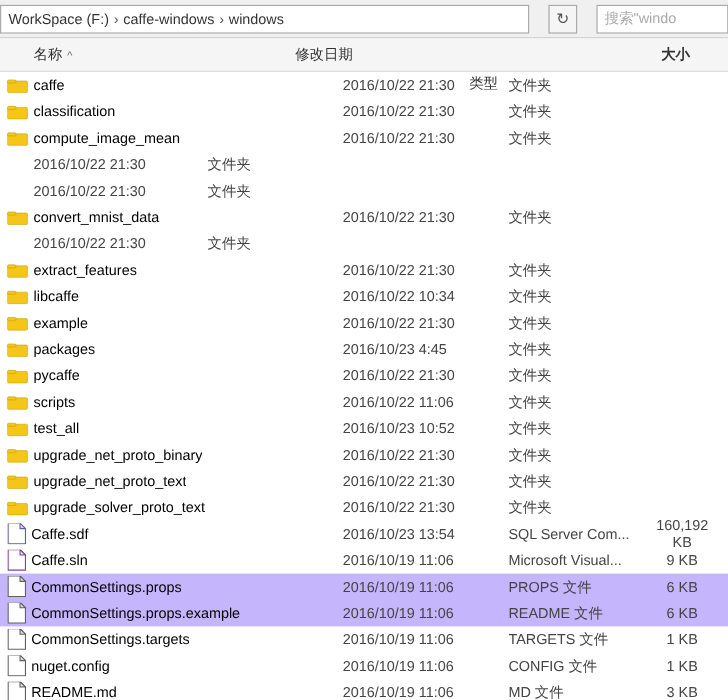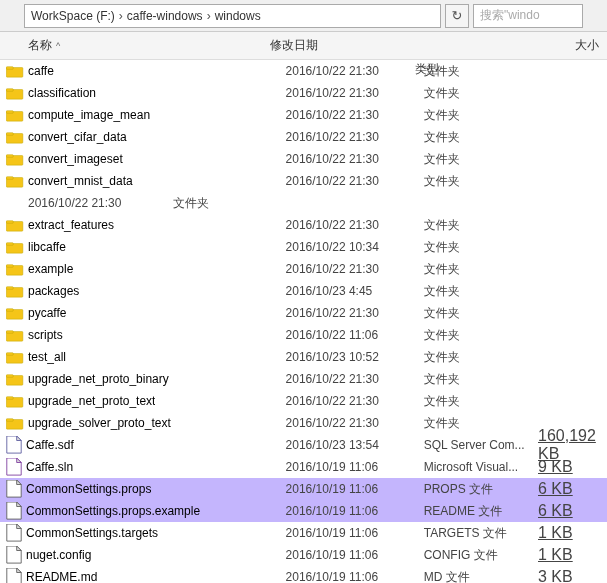--- a/index.html
+++ b/index.html
@@ -11,22 +11,22 @@
       height: 583px;
       overflow: hidden;
     }
 
     
     .address-bar {
       display: flex;
       align-items: center;
       background: #f0f0f0;
       border-bottom: 1px solid #ccc;
-      padding: 4px 24px;
-      gap: 4px;
+      padding: 4px 0;
+      gap: 16px;
       height: 32px;
     }
     .address-bar-path {
       display: flex;
       align-items: center;
       flex: 1;
       background: #fff;
       border: 1px solid #aaa;
       height: 24px;
       padding: 0 6px;
@@ -71,30 +71,30 @@
       display: flex;
       align-items: center;
       background: #f5f5f5;
       border-bottom: 1px solid #ddd;
       padding: 3px 0;
       font-size: 12px;
       color: #333;
       height: 28px;
     }
     .col-name {
-      width: 270px;
+      width: 246px;
       padding-left: 28px;
       display: flex;
       align-items: center;
       gap: 4px;
       cursor: pointer;
     }
     .col-date { width: 145px; }
     .col-type { width: 120px; margin-top: 48px; }
-    .col-size { width: 72px; text-align: right; padding-right: 8px; }
+    .col-size { width: 72px; text-align: right; padding-right: 8px; font-weight: bold; }
     .sort-arrow { font-size: 9px; color: #666; }
 
     
     .file-list {
       overflow-y: auto;
       height: calc(583px - 32px - 28px);
     }
 
     .file-row {
       display: flex;
@@ -109,21 +109,21 @@
       width: 270px;
       display: flex;
       align-items: center;
       gap: 4px;
       padding-left: 6px;
       overflow: hidden;
       white-space: nowrap;
     }
     .cell-date { width: 145px; color: #444; font-size: 12px; margin-left: 28px; }
     .cell-type { width: 120px; color: #444; font-size: 12px; overflow: hidden; white-space: nowrap; text-overflow: ellipsis; }
-    .cell-size { width: 72px; text-align: left; padding-right: 8px; color: #444; font-size: 16px; text-decoration: underline; }
+    .cell-size { width: 72px; text-align: center; padding-right: 8px; color: #444; font-size: 12px; }
 
     
     .icon-folder {
       width: 18px;
       height: 14px;
       flex-shrink: 0;
       position: relative;
     }
     .icon-folder svg { width: 18px; height: 14px; }
 
@@ -202,39 +202,25 @@
     <rect x="0" y="4" width="19" height="11" rx="1" fill="#f5c518" stroke="#b8a000" stroke-width="0.5"></rect>
     <rect x="0" y="3" width="8" height="3" rx="1" fill="#f5c518" stroke="#b8a000" stroke-width="0.5"></rect>
   </svg></div>
       <span class="filename">compute_image_mean</span>
     </div>
     <div class="cell-date">2016/10/22 21:30</div>
     <div class="cell-type">文件夹</div>
     <div class="cell-size"></div>
   </div>
     <div class="file-row">
-    <div class="cell-name">
-      <div class="icon-folder"><svg viewBox="0 0 20 16" xmlns="http://www.w3.org/2000/svg">
-    <rect x="0" y="4" width="19" height="11" rx="1" fill="#f5c518" stroke="#b8a000" stroke-width="0.5"></rect>
-    <rect x="0" y="3" width="8" height="3" rx="1" fill="#f5c518" stroke="#b8a000" stroke-width="0.5"></rect>
-  </svg></div>
-      <span class="filename">convert_cifar_data</span>
-    </div>
-    <div class="cell-date">2016/10/22 21:30</div>
-    <div class="cell-type">文件夹</div>
-    <div class="cell-size"></div>
-  </div>
-    <div class="file-row">
-    <div class="cell-name">
-      <div class="icon-folder"><svg viewBox="0 0 20 16" xmlns="http://www.w3.org/2000/svg">
-    <rect x="0" y="4" width="19" height="11" rx="1" fill="#f5c518" stroke="#b8a000" stroke-width="0.5"></rect>
-    <rect x="0" y="3" width="8" height="3" rx="1" fill="#f5c518" stroke="#b8a000" stroke-width="0.5"></rect>
-  </svg></div>
-      <span class="filename">convert_imageset</span>
-    </div>
+    <div class="cell-date">2016/10/22 21:30</div>
+    <div class="cell-type">文件夹</div>
+    <div class="cell-size"></div>
+  </div>
+    <div class="file-row">
     <div class="cell-date">2016/10/22 21:30</div>
     <div class="cell-type">文件夹</div>
     <div class="cell-size"></div>
   </div>
     <div class="file-row">
     <div class="cell-name">
       <div class="icon-folder"><svg viewBox="0 0 20 16" xmlns="http://www.w3.org/2000/svg">
     <rect x="0" y="4" width="19" height="11" rx="1" fill="#f5c518" stroke="#b8a000" stroke-width="0.5"></rect>
     <rect x="0" y="3" width="8" height="3" rx="1" fill="#f5c518" stroke="#b8a000" stroke-width="0.5"></rect>
   </svg></div>

